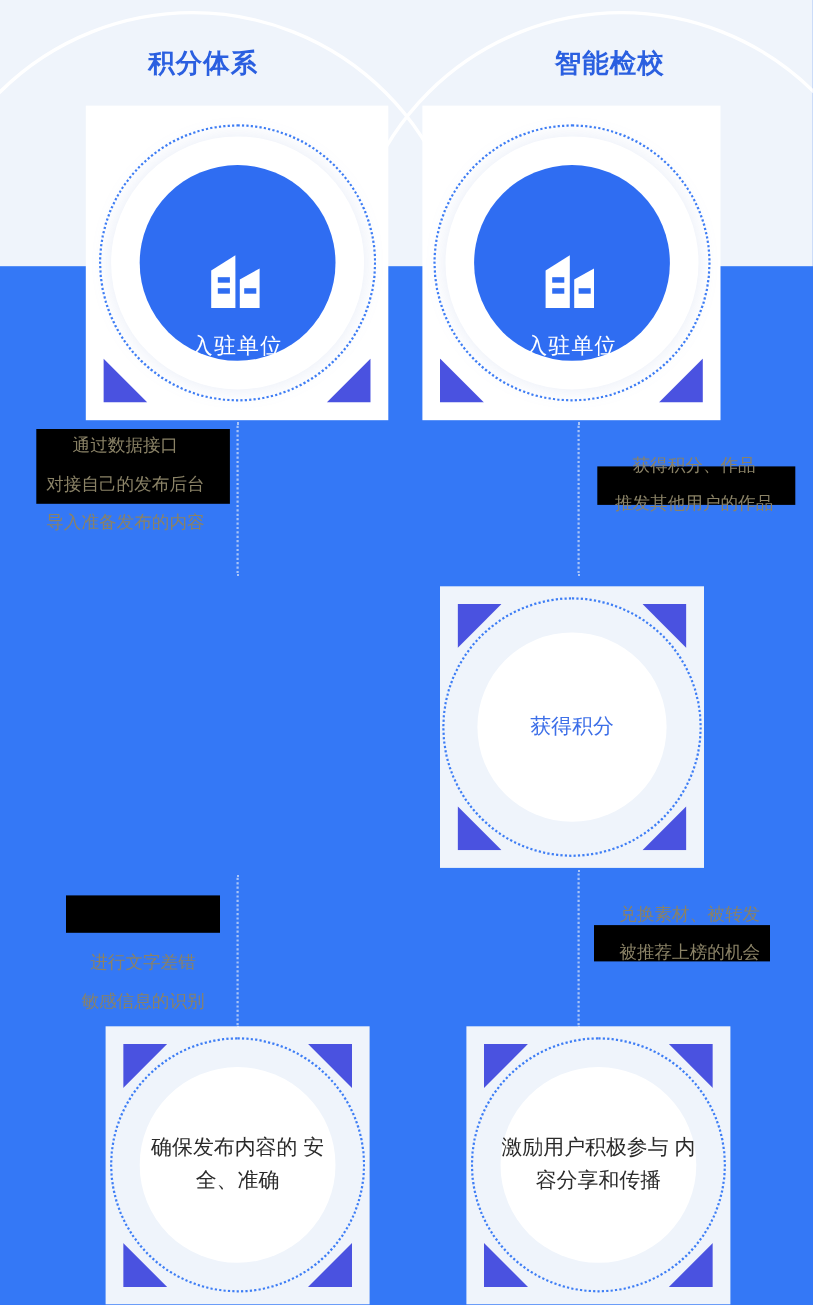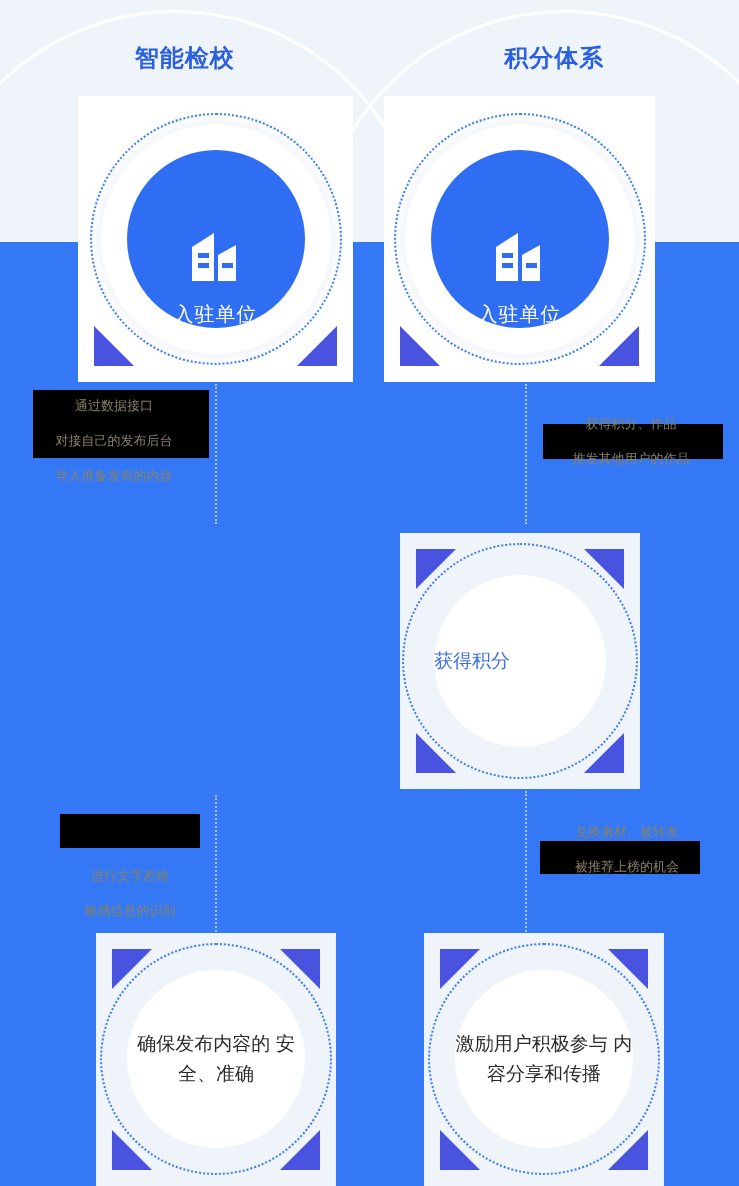--- a/index.html
+++ b/index.html
@@ -74,55 +74,55 @@
     display:flex; flex-direction:column; align-items:center; justify-content:flex-end;
   }
   .disc-label {
     color:#ffffff; font-size:20px; margin-top:14px; letter-spacing:1px;
   }
 
   
   .disc-white {
     position:absolute; left:50%; top:50%; transform:translate(-50%,-50%);
     border-radius:50%; background:#ffffff;
-    display:flex; flex-direction:column; align-items:flex-start; justify-content:center;
+    display:flex; flex-direction:column; align-items:center; justify-content:center;
   }
   .plain-label { font-size:19px; line-height:30px; text-align:center; }
   .plain-label.blue { color:#3d6fe8; }
   .plain-label.dark { color:#2b2b2b; }
 
   
   .icon-svg { display:block; }
 
   
   .connector {
     position:absolute; width:0; border-left:2px dotted #a9c4f7;
   }
 
   
   .caption {
-    position:absolute; color:#8a8266; font-size:13px; line-height:35px;
+    position:absolute; color:#8a8266; font-size:16px; line-height:35px;
     text-align:center; white-space:pre-line; z-index:5;
   }
   .redact { position:absolute; background:#000000; z-index:4; }
 </style>
 </head>
 <body>
 
 <div class="header-band">
   <div class="arc arc-left"></div>
   <div class="arc arc-right"></div>
 </div>
 
 <div class="titles">
   <div class="title-col">
+    <div class="col-title">积分体系</div>
+  </div>
+  <div class="title-col">
     <div class="col-title">智能检校</div>
-  </div>
-  <div class="title-col">
-    <div class="col-title">积分体系</div>
   </div>
 </div>
 
 <div class="cards">
 
   <div class="card" style="left:78px; top:96px; width:275px; height:286px;">
     <div class="corner c-bl">
         <i></i>
       </div>
     <div class="corner c-br">

